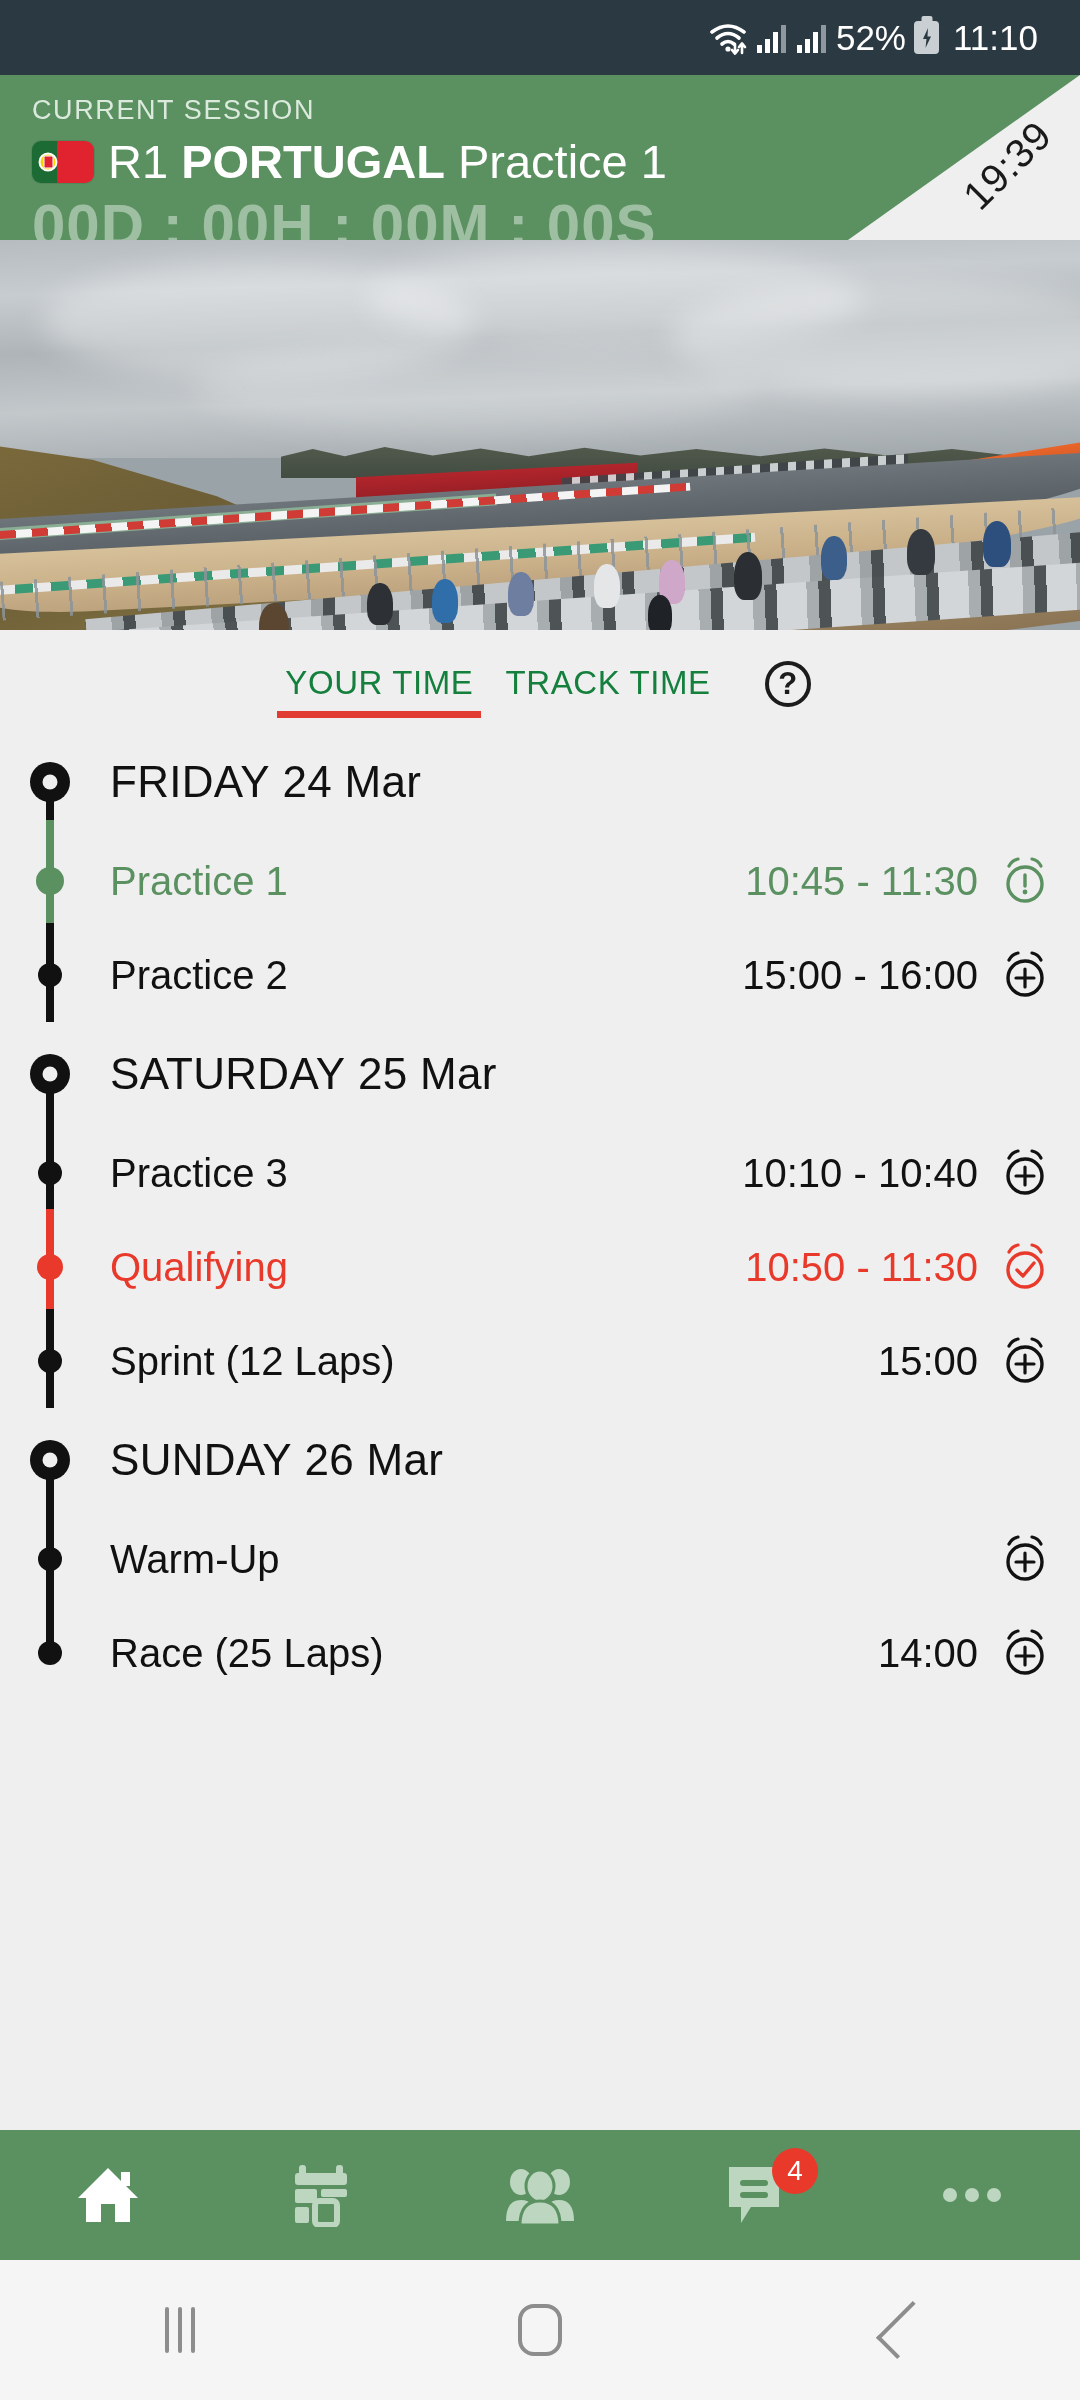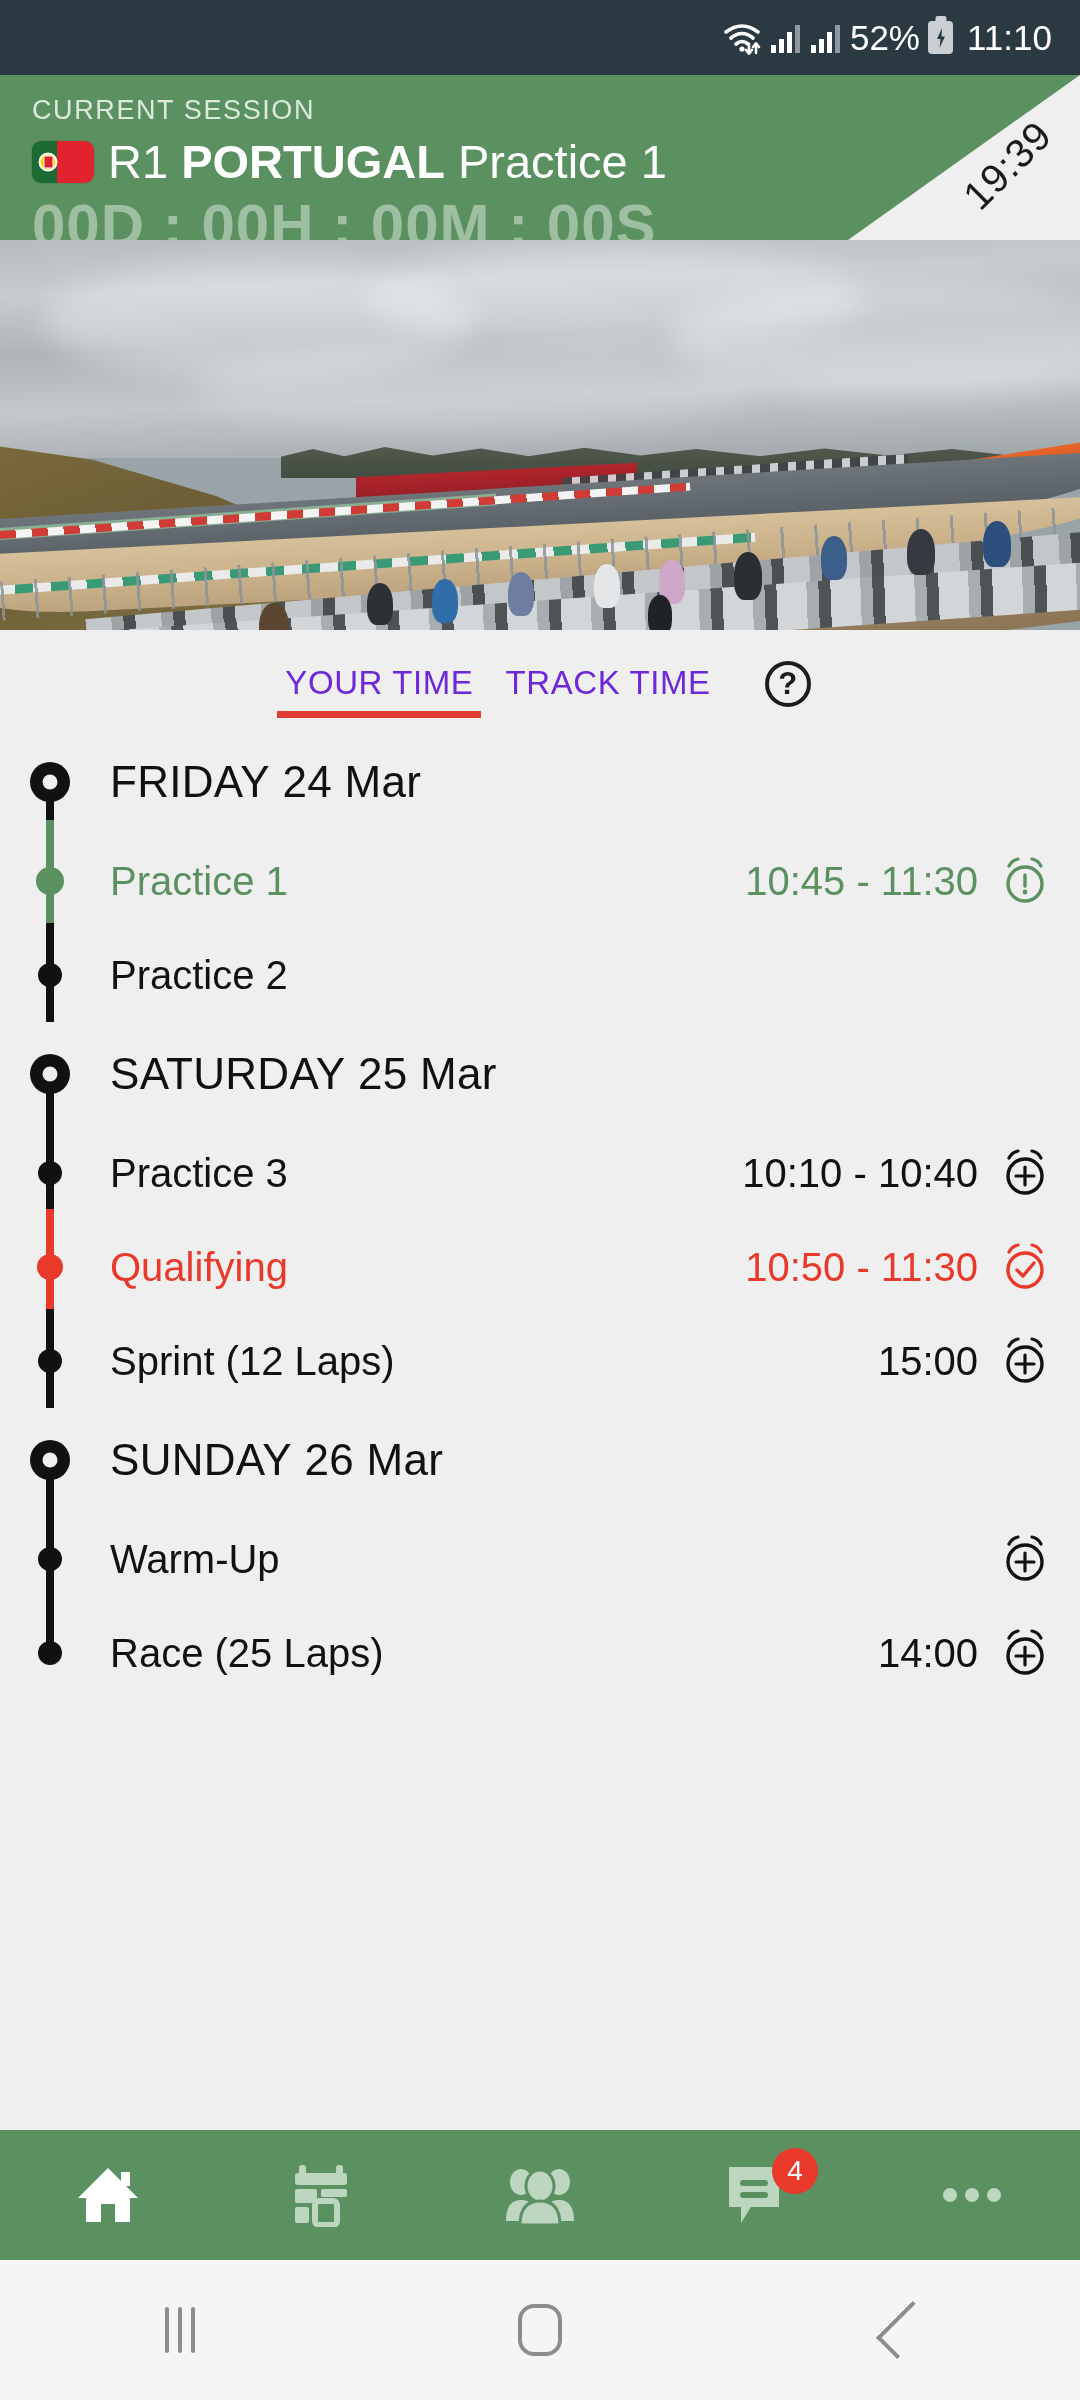--- a/index.html
+++ b/index.html
@@ -8,21 +8,21 @@
     font-family:"Liberation Sans", sans-serif;
     background:#efefef;
     overflow:hidden;
   }
   #app { position:relative; width:1080px; height:2400px; display:flex; flex-direction:column; }
 
   
   .statusbar {
     height:75px; background:#2b3a42; flex:0 0 75px;
     display:flex; align-items:center; justify-content:flex-end;
-    padding-right:28px; gap:8px;
+    padding-right:42px; gap:8px;
   }
   .sb-icon { display:flex; align-items:center; }
   .sb-text { color:#ffffff; font-size:35px; letter-spacing:0px; font-weight:400; }
   .sb-batt { width:25px; height:33px; border-radius:4px; background:#c9cfd2; position:relative; display:flex; align-items:center; justify-content:center; }
   .sb-batt:before { content:""; position:absolute; top:-5px; left:50%; transform:translateX(-50%); width:11px; height:5px; background:#c9cfd2; border-radius:2px 2px 0 0; }
   .sb-time { margin-left:6px; }
 
   
   .hero {
     position:relative; flex:0 0 165px; background:#5b9161; overflow:hidden;
@@ -105,21 +105,21 @@
     background:linear-gradient(180deg,#a08a68 0%,#8b7554 100%); transform:rotate(-7deg); }
   .ph-person { position:absolute; border-radius:48% 48% 36% 36%; }
 
   
   .tabs {
     flex:0 0 100px; background:#efefef;
     display:flex; align-items:center; justify-content:center; gap:0;
     padding-top:22px;
   }
   .tab {
-    font-size:33px; letter-spacing:.6px; color:#6d28d9; font-weight:400;
+    font-size:33px; letter-spacing:.6px; color:#15803d; font-weight:400;
     padding:0 16px 16px 16px; position:relative; white-space:nowrap;
   }
   .tab.active:after {
     content:""; position:absolute; left:8px; right:8px; bottom:0;
     height:7px; background:#e03c31;
   }
   .help-icon {
     width:46px; height:46px; border:4px solid #1c1c1c; border-radius:50%;
     display:flex; align-items:center; justify-content:center;
     font-size:31px; font-weight:700; color:#1c1c1c; margin-left:38px; margin-bottom:14px;
@@ -295,20 +295,31 @@
                 <path d="M41 10 Q38 4 32 3" stroke="#5b9161" stroke-width="3.2" fill="none" stroke-linecap="round"></path>
                 <circle cx="25" cy="28" r="17" stroke="#5b9161" stroke-width="3.4" fill="none"></circle>
                 <path d="M25 19 V30" stroke="#5b9161" stroke-width="3.4" stroke-linecap="round"></path>
                 <circle cx="25" cy="36" r="2.4" fill="#5b9161"></circle>
               </svg>
             </div>
           </div>
         </div>
         <div class="row">
           <div class="row-label">Practice 2</div>
+          <div class="row-right">
+            <div class="row-time">15:00 - 16:00</div>
+            <div class="alarm">
+              <svg viewBox="0 0 50 50">
+                <path d="M9 10 Q12 4 18 3" stroke="#111111" stroke-width="3.2" fill="none" stroke-linecap="round"></path>
+                <path d="M41 10 Q38 4 32 3" stroke="#111111" stroke-width="3.2" fill="none" stroke-linecap="round"></path>
+                <circle cx="25" cy="28" r="17" stroke="#111111" stroke-width="3.4" fill="none"></circle>
+                <path d="M25 19 V37 M16 28 H34" stroke="#111111" stroke-width="3.2" stroke-linecap="round"></path>
+              </svg>
+            </div>
+          </div>
         </div>
       </div>
       <div class="day-block">
         <div class="rail" style="top: 52px; height: 334px;">
           <div class="rail-seg" style="top: 0px; height: 99px; background: rgb(17, 17, 17);"></div>
           <div class="rail-seg" style="top: 99px; height: 35.72px; background: rgb(17, 17, 17);"></div>
           <div class="rail-seg" style="top: 134.72px; height: 58.28px; background: rgb(232, 57, 43);"></div>
           <div class="rail-seg" style="top: 193px; height: 42.3px; background: rgb(232, 57, 43);"></div>
           <div class="rail-seg" style="top: 235.3px; height: 51.7px; background: rgb(17, 17, 17);"></div>
           <div class="rail-seg" style="top: 287px; height: 47px; background: rgb(17, 17, 17);"></div>

